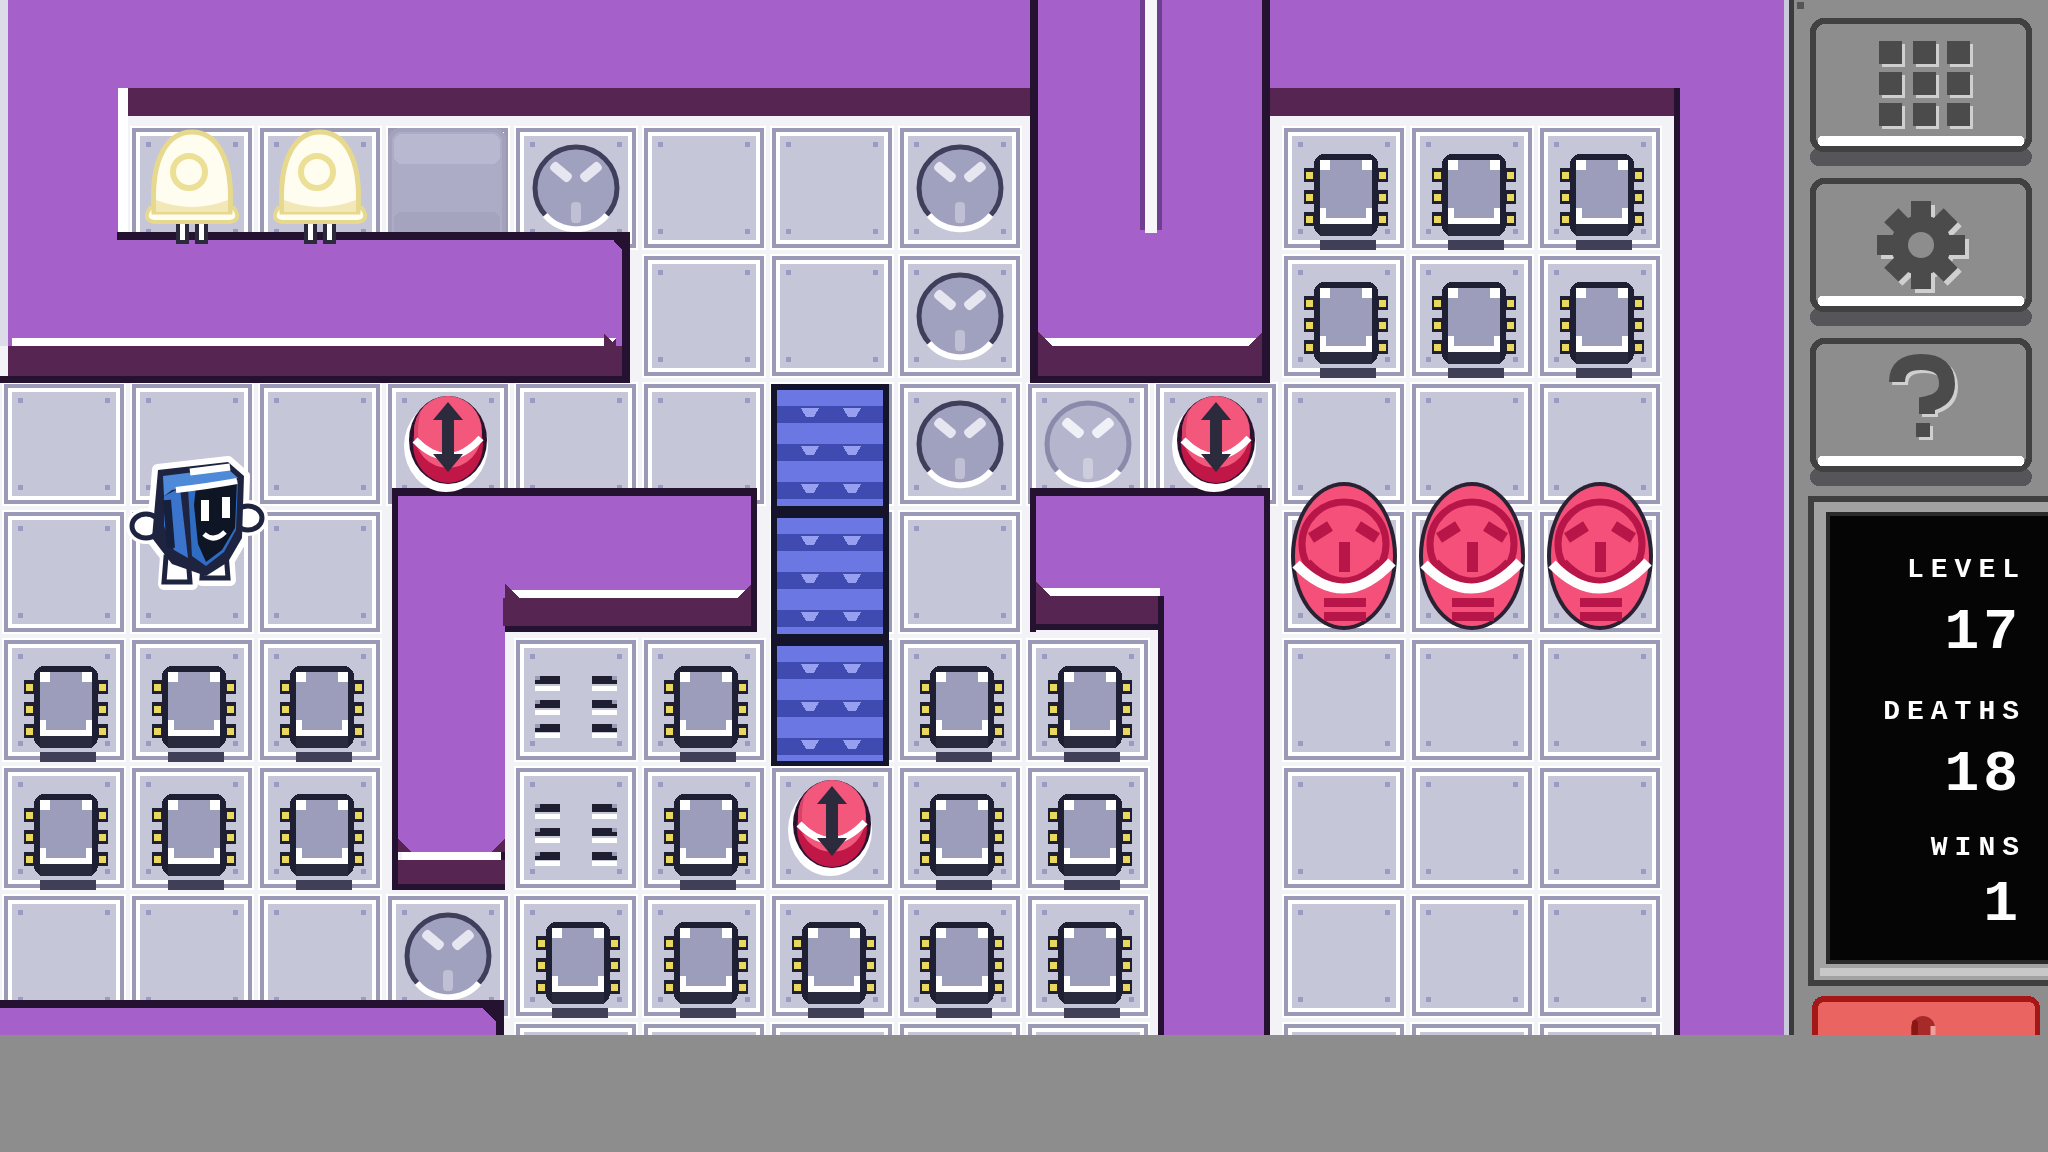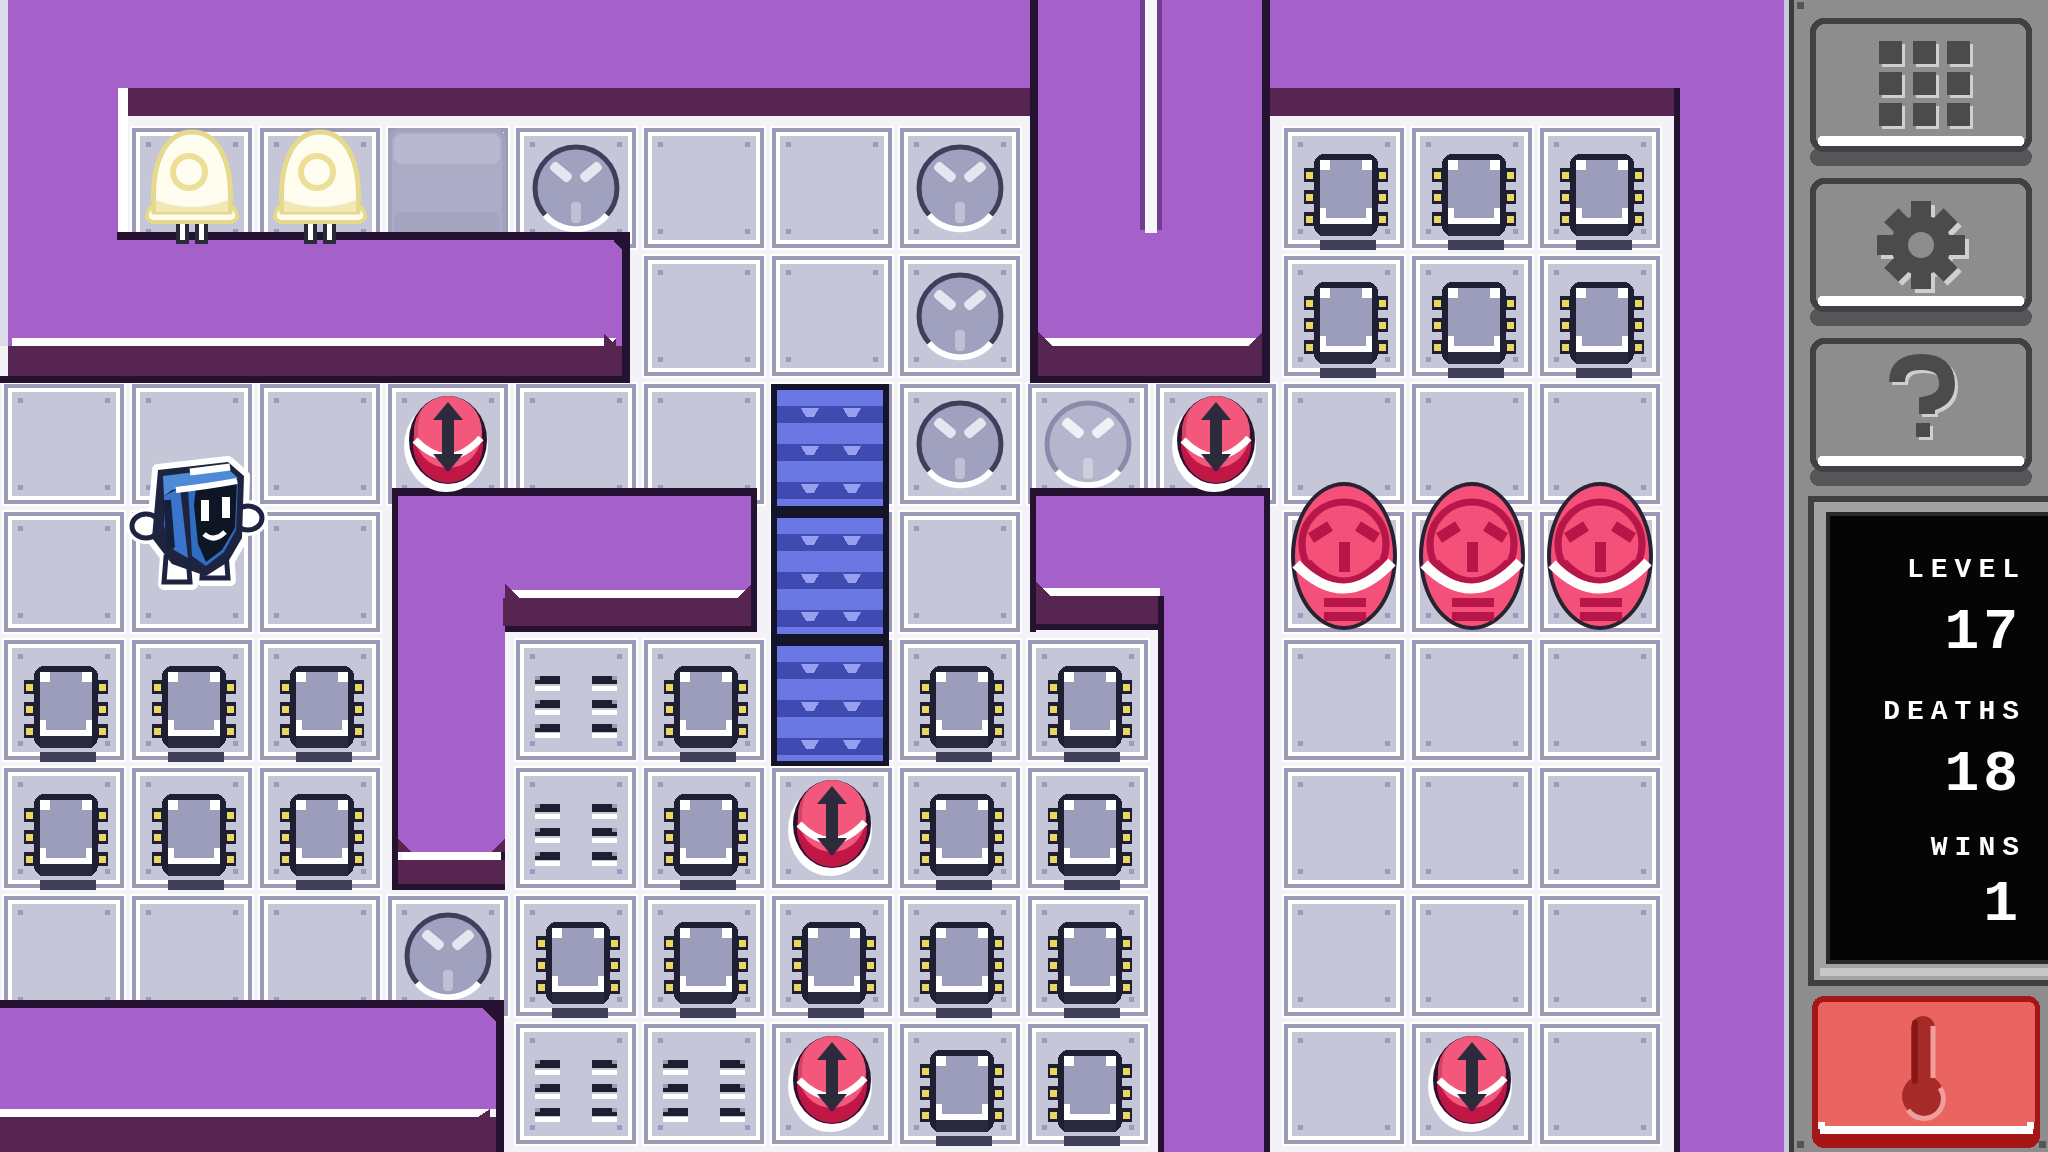--- a/index.html
+++ b/index.html
@@ -1,16 +1,16 @@
 <!DOCTYPE html>
 <html><head>
 <meta charset="utf-8">
 <style>
 html,body{margin:0;padding:0;background:#8d8d8d;font-family:"Liberation Sans",sans-serif;}
-#stage{position:relative;width:2048px;height:1152px;overflow:hidden;}
+#stage{position:relative;width:2048px;height:1035px;overflow:hidden;}
 svg{display:block}
 </style>
 </head>
 <body>
 <div id="stage">
 <svg width="2048" height="1152" viewBox="0 0 2048 1152" shape-rendering="crispEdges">
 <defs>
 <g id="tile">
 <rect x="2" y="2" width="124" height="124" fill="#ffffff"></rect>
 <rect x="4" y="4" width="120" height="120" fill="#9a9ab6"></rect>

